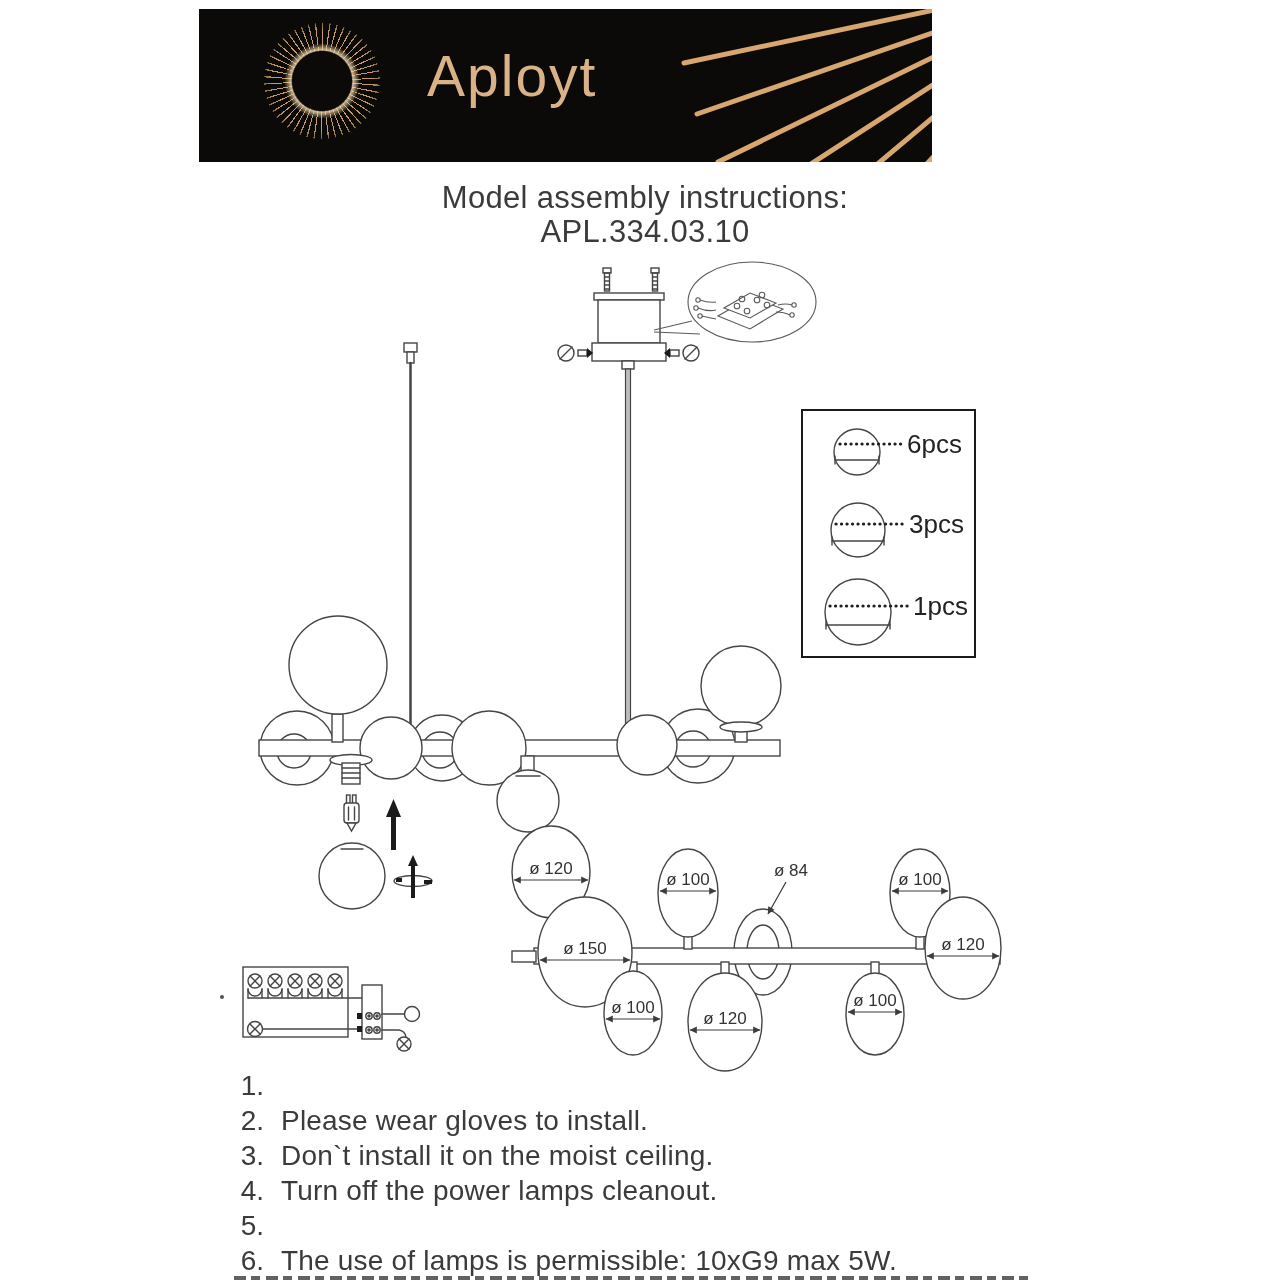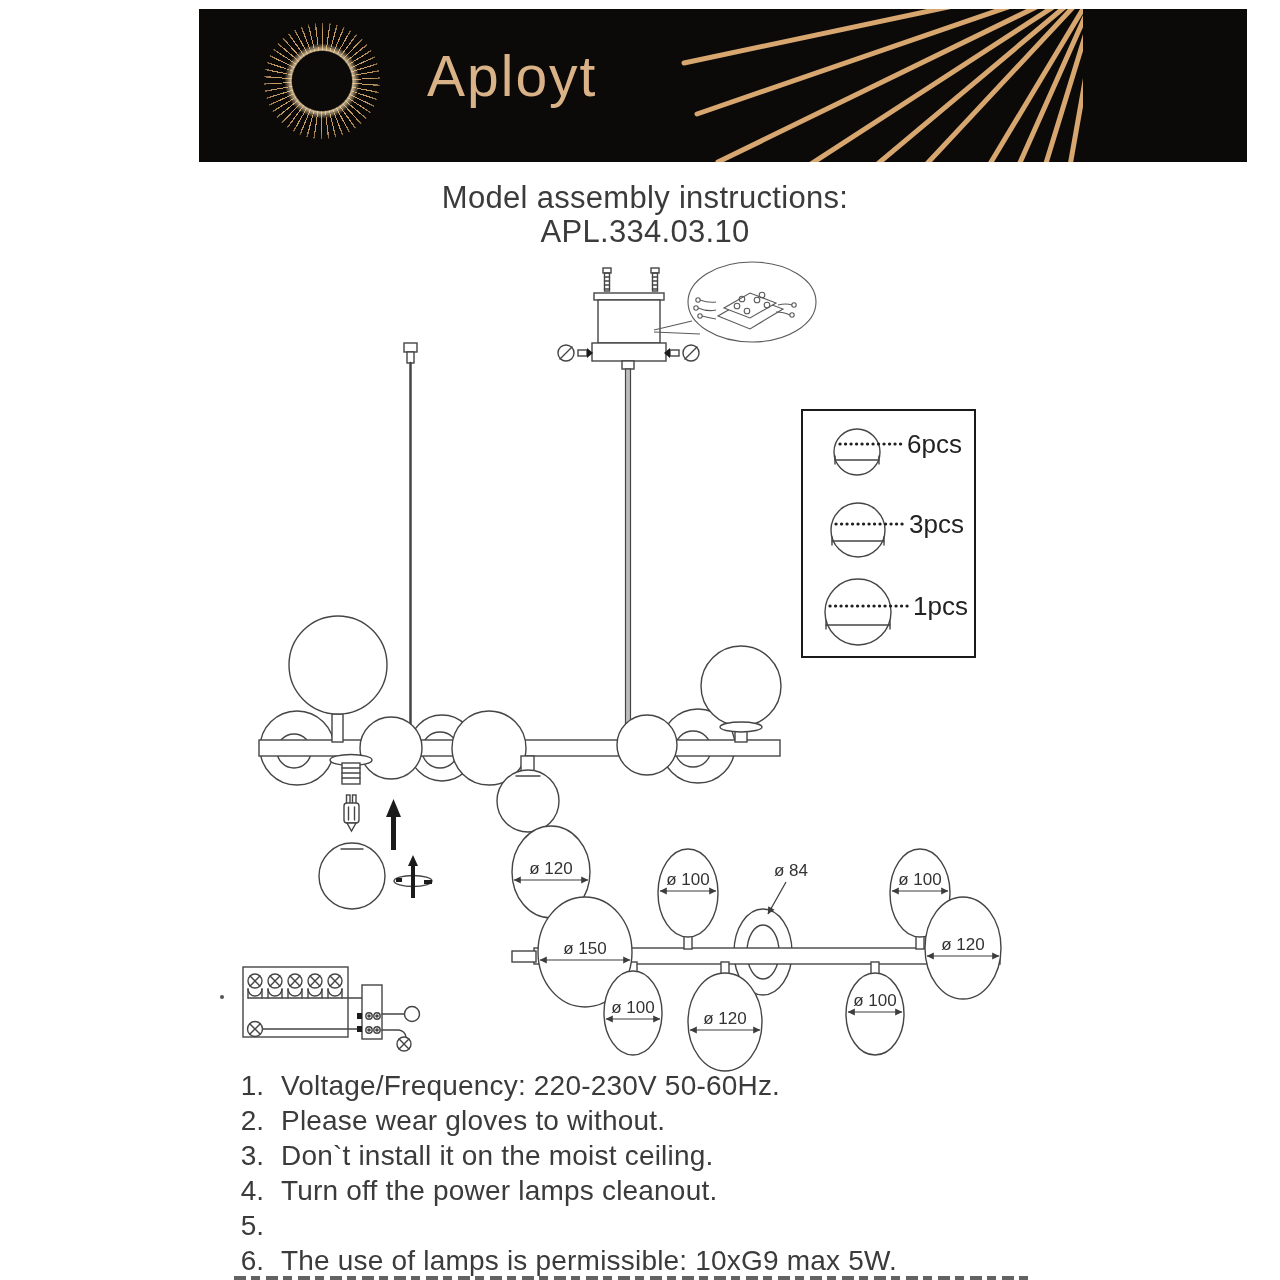--- a/index.html
+++ b/index.html
@@ -2,21 +2,21 @@
 <html><head>
 <meta charset="utf-8">
 <style>
   html,body{margin:0;padding:0;}
   body{
     width:1280px;height:1280px;position:relative;background:#ffffff;
     font-family:"Liberation Sans",sans-serif;overflow:hidden;
   }
   
   .header{
-    position:absolute;left:199px;top:9px;width:1048px;height:153px;
+    position:absolute;left:199px;top:9px;width:733px;height:153px;
     background:#0c0a08;overflow:hidden;z-index:2;
   }
   .logo-burst{
     position:absolute;left:65px;top:14px;width:116px;height:116px;border-radius:50%;
     background:
       radial-gradient(circle, #0c0a08 0 36%, rgba(12,10,8,0) 37.5%),
       radial-gradient(circle, rgba(240,214,168,0) 0 33%, rgba(240,214,168,.85) 38%, rgba(240,214,168,0) 46%),
       radial-gradient(circle, rgba(12,10,8,0) 0 60%, rgba(12,10,8,.8) 82%, #0c0a08 96%),
       repeating-conic-gradient(from 0deg, #c79c63 0deg 1.4deg, rgba(12,10,8,0) 1.4deg 7.2deg);
   }
@@ -371,25 +371,24 @@
       <circle cx="404" cy="1044" r="7"></circle>
       <line x1="399.1" y1="1039.1" x2="408.9" y2="1048.9"></line>
         <line x1="408.9" y1="1039.1" x2="399.1" y2="1048.9"></line>
     </g>
   </g>
 </svg>
 
 <div class="instructions">
   <div class="instr-row">
     <span class="instr-num">1.</span>
-    <span class="instr-text">Voltage/Frequency: 220-230V 50-60Hz.</span>
   </div>
   <div class="instr-row">
     <span class="instr-num">2.</span>
-    <span class="instr-text">Please wear gloves to without.</span>
+    <span class="instr-text">Please wear gloves to install.</span>
   </div>
   <div class="instr-row">
     <span class="instr-num">3.</span>
     <span class="instr-text">Don`t install it on the moist ceiling.</span>
   </div>
   <div class="instr-row">
     <span class="instr-num">4.</span>
     <span class="instr-text">Turn off the power lamps cleanout.</span>
   </div>
   <div class="instr-row">

